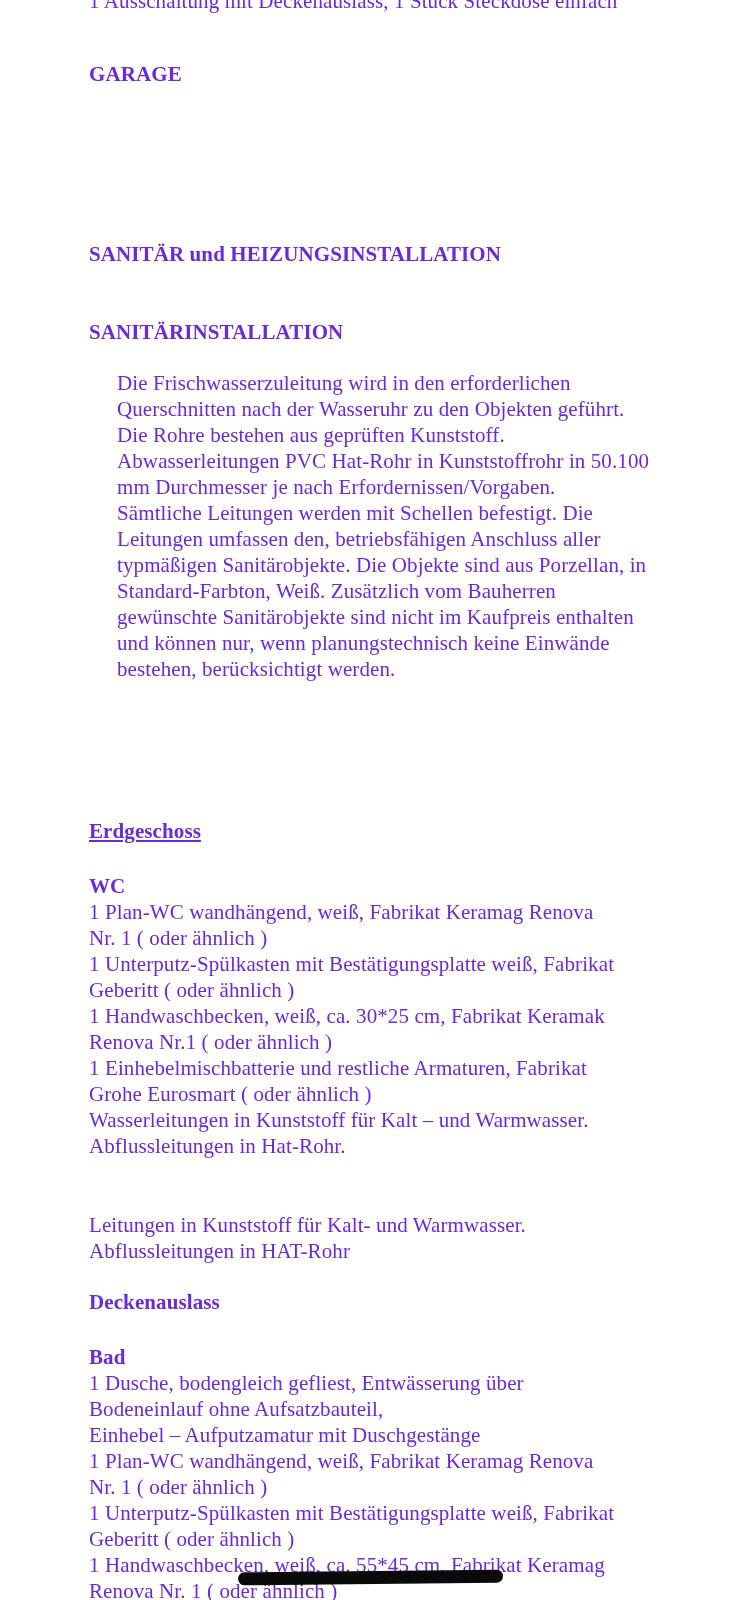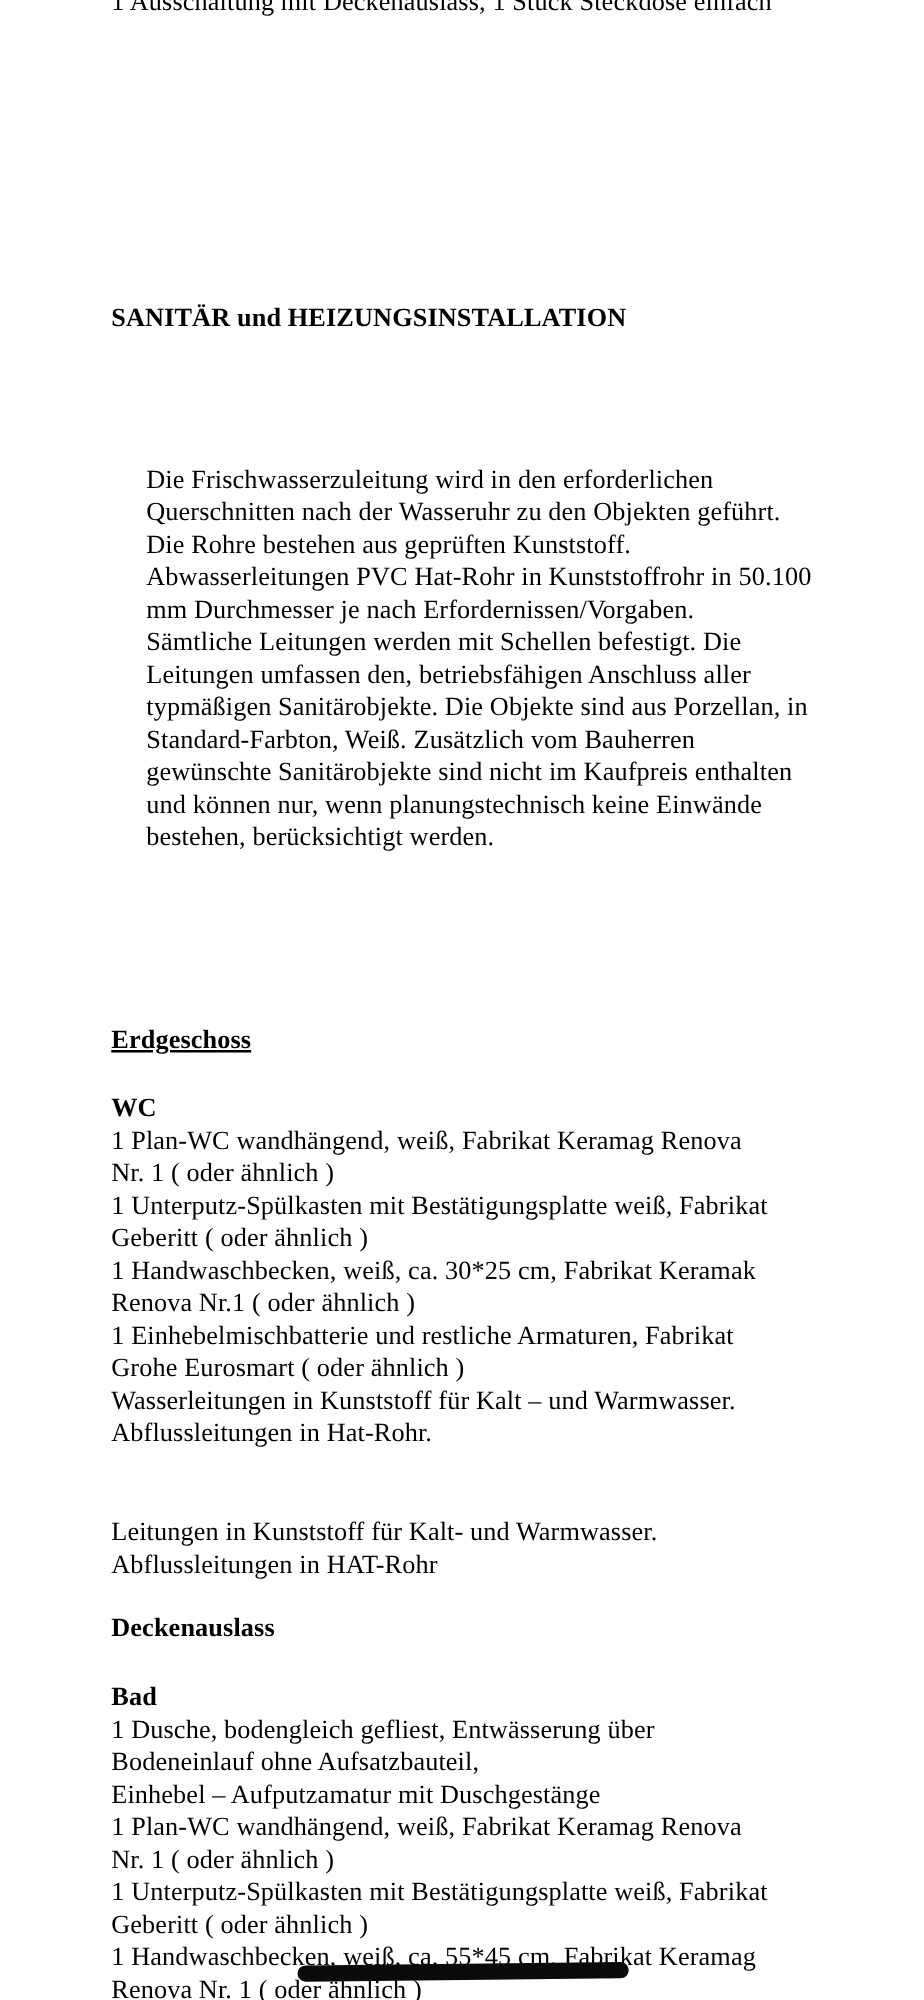--- a/index.html
+++ b/index.html
@@ -7,21 +7,21 @@
     padding: 0;
     background: #ffffff;
   }
   .page {
     position: relative;
     width: 739px;
     height: 1600px;
     background: #ffffff;
     overflow: hidden;
     font-family: "Liberation Serif", "DejaVu Serif", serif;
-    color: #000000;
+    color: #6d28d9;
   }
   .block {
     position: absolute;
     left: 89px;
     width: 620px;
     font-size: 21px;
     line-height: 26px;
     white-space: pre;
     letter-spacing: 0.1px;
   }
@@ -35,24 +35,26 @@
     transform: rotate(-0.6deg);
   }
 </style>
 </head>
 <body>
 
 <div class="page">
 
   <div class="block" style="top:-12px;">1 Ausschaltung mit Deckenauslass, 1 Stück Steckdose einfach</div>
 
+  <div class="block heading" style="top:61px;">GARAGE</div>
 
 
   <div class="block heading" style="top:241px;">SANITÄR und HEIZUNGSINSTALLATION</div>
 
+  <div class="block heading" style="top:319px;">SANITÄRINSTALLATION</div>
 
   <div class="block" style="top:370px;margin-left:28px;">Die Frischwasserzuleitung wird in den erforderlichen
 Querschnitten nach der Wasseruhr zu den Objekten geführt.
 Die Rohre bestehen aus geprüften Kunststoff.
 Abwasserleitungen PVC Hat-Rohr in Kunststoffrohr in 50.100
 mm Durchmesser je nach Erfordernissen/Vorgaben.
 Sämtliche Leitungen werden mit Schellen befestigt. Die
 Leitungen umfassen den, betriebsfähigen Anschluss aller
 typmäßigen Sanitärobjekte. Die Objekte sind aus Porzellan, in
 Standard-Farbton, Weiß. Zusätzlich vom Bauherren

